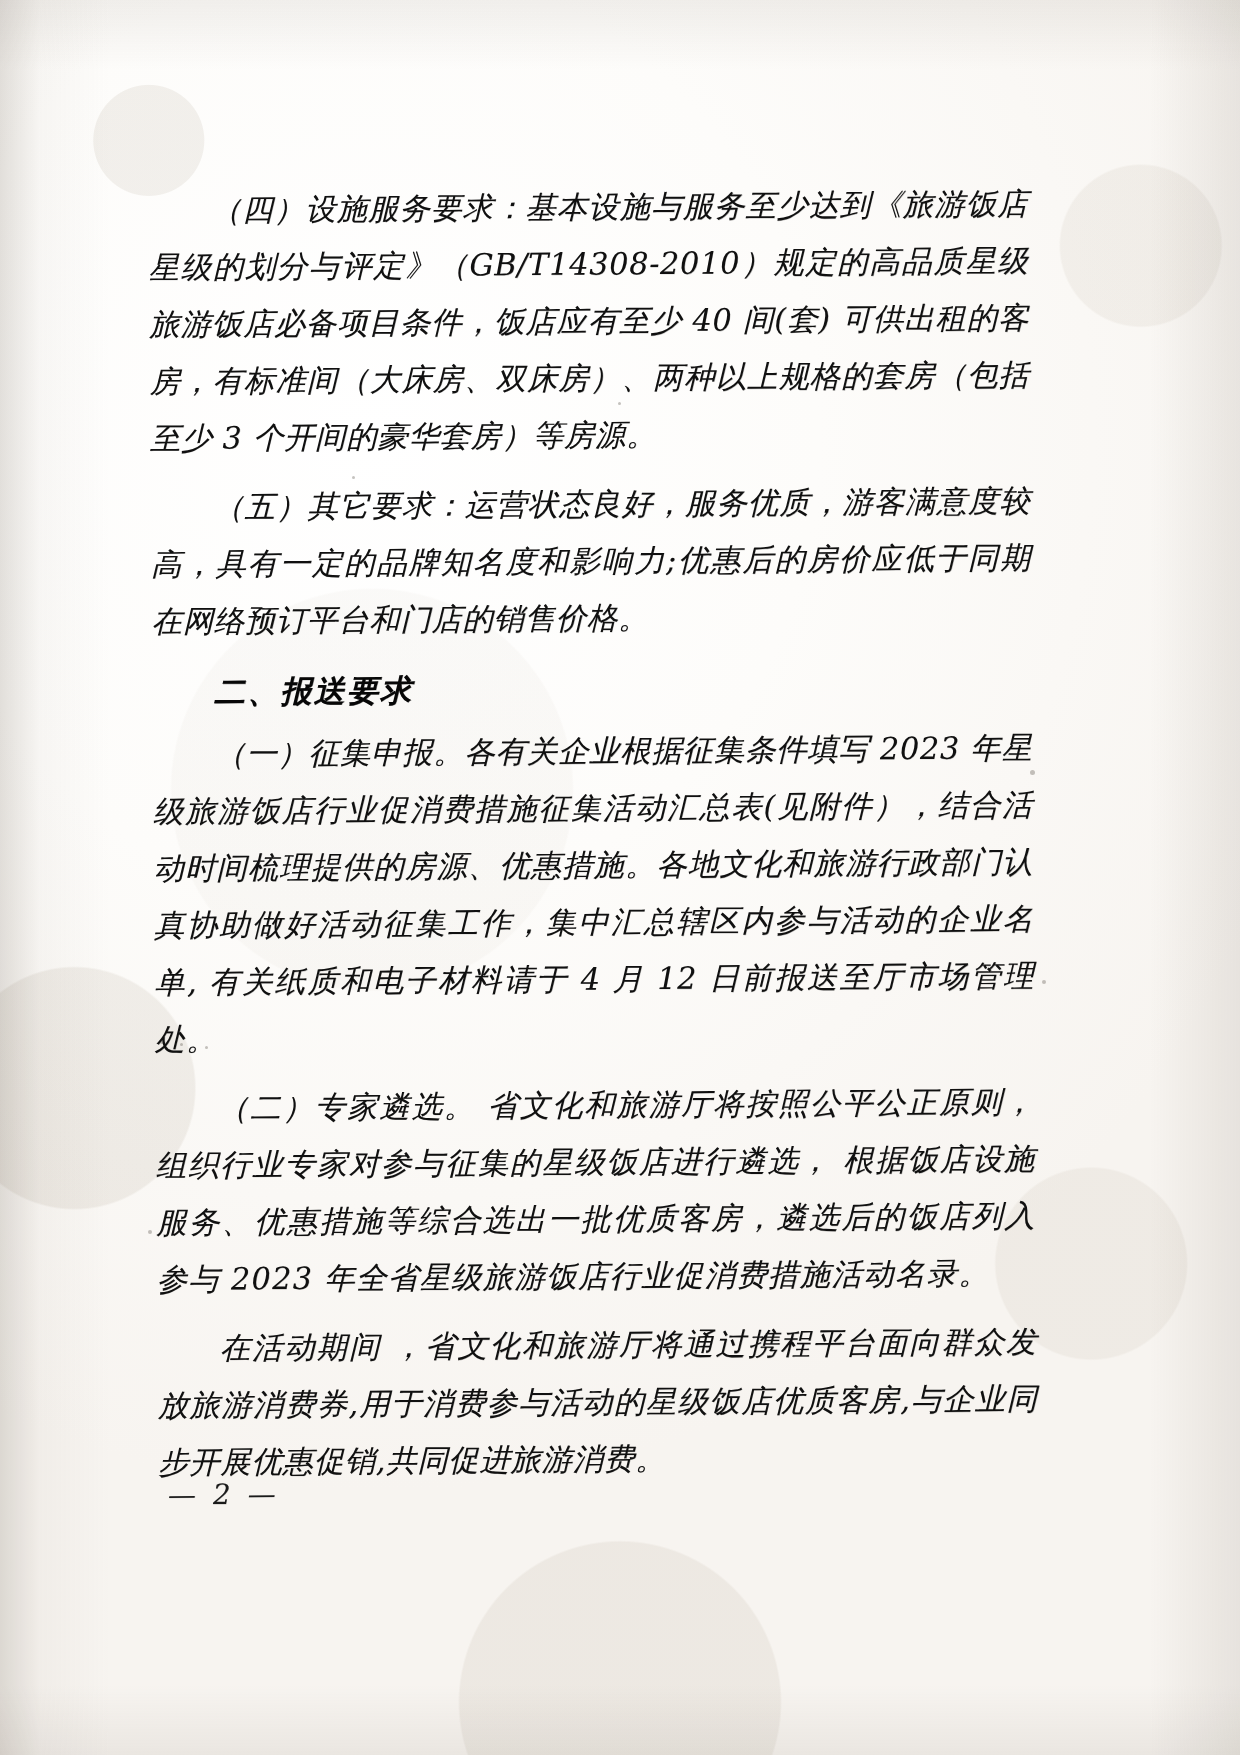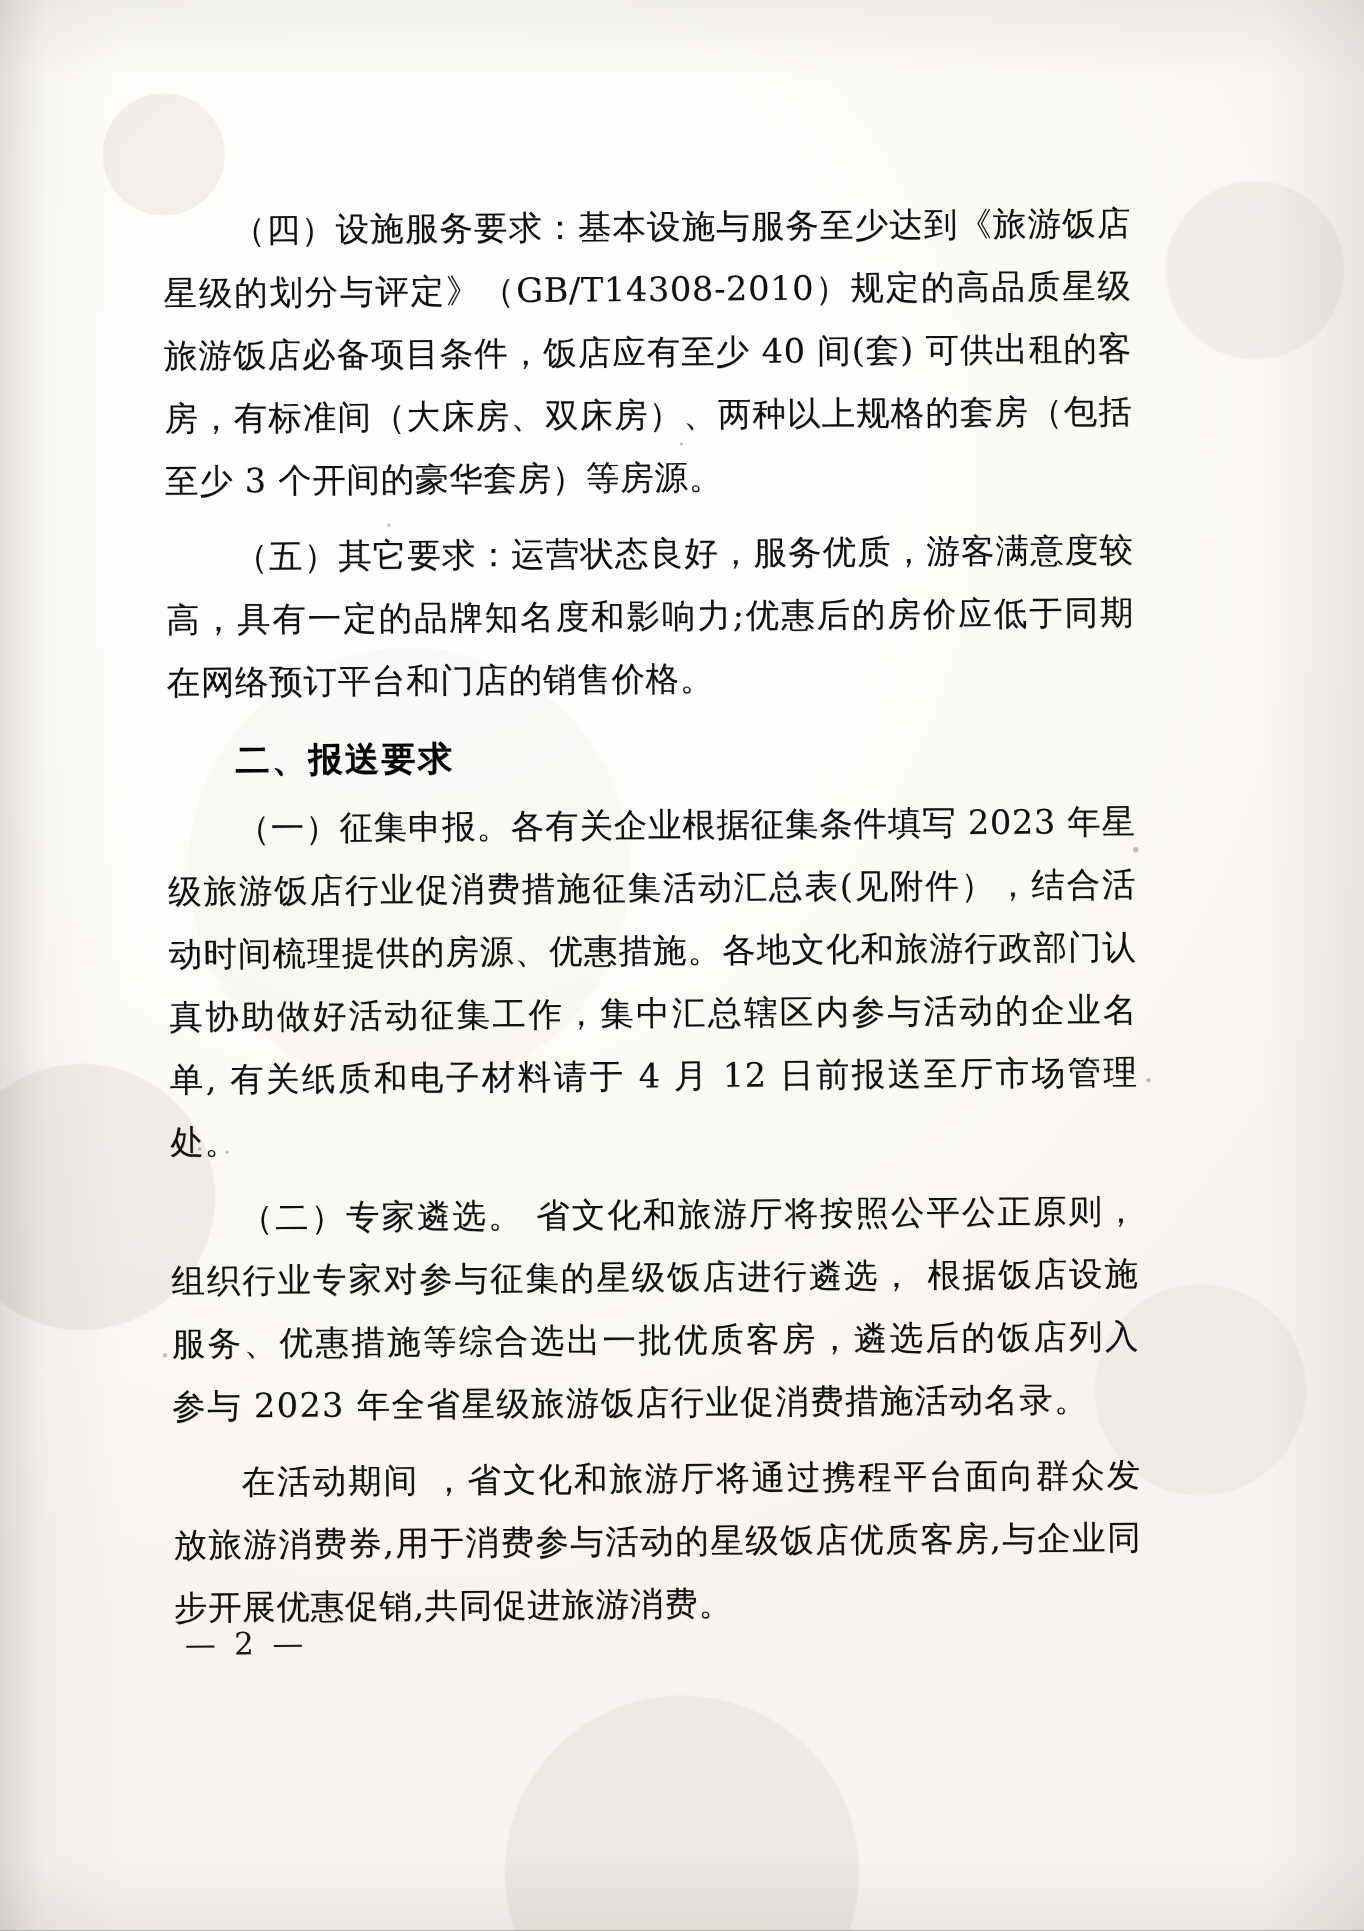--- a/index.html
+++ b/index.html
@@ -12,20 +12,21 @@
     position: relative;
     width: 1240px;
     height: 1755px;
     margin: 0 auto;
     background:
       radial-gradient(ellipse 80% 60% at 30% 25%, #ffffff 0%, #fdfcfa 45%, #f7f4f0 100%),
       linear-gradient(110deg, #faf8f5 0%, #fbf9f6 40%, #f4f1ec 100%);
     overflow: hidden;
     font-family: "DejaVu Serif", "Liberation Serif", serif;
     color: #151515;
+    font-style: italic;
   }
 
   
   .grain {
     position: absolute;
     inset: 0;
     pointer-events: none;
     background-image:
       radial-gradient(circle at 12% 8%, rgba(185,175,160,.17) 0 55px, transparent 56px),
       radial-gradient(circle at 92% 14%, rgba(190,180,165,.13) 0 80px, transparent 82px),

